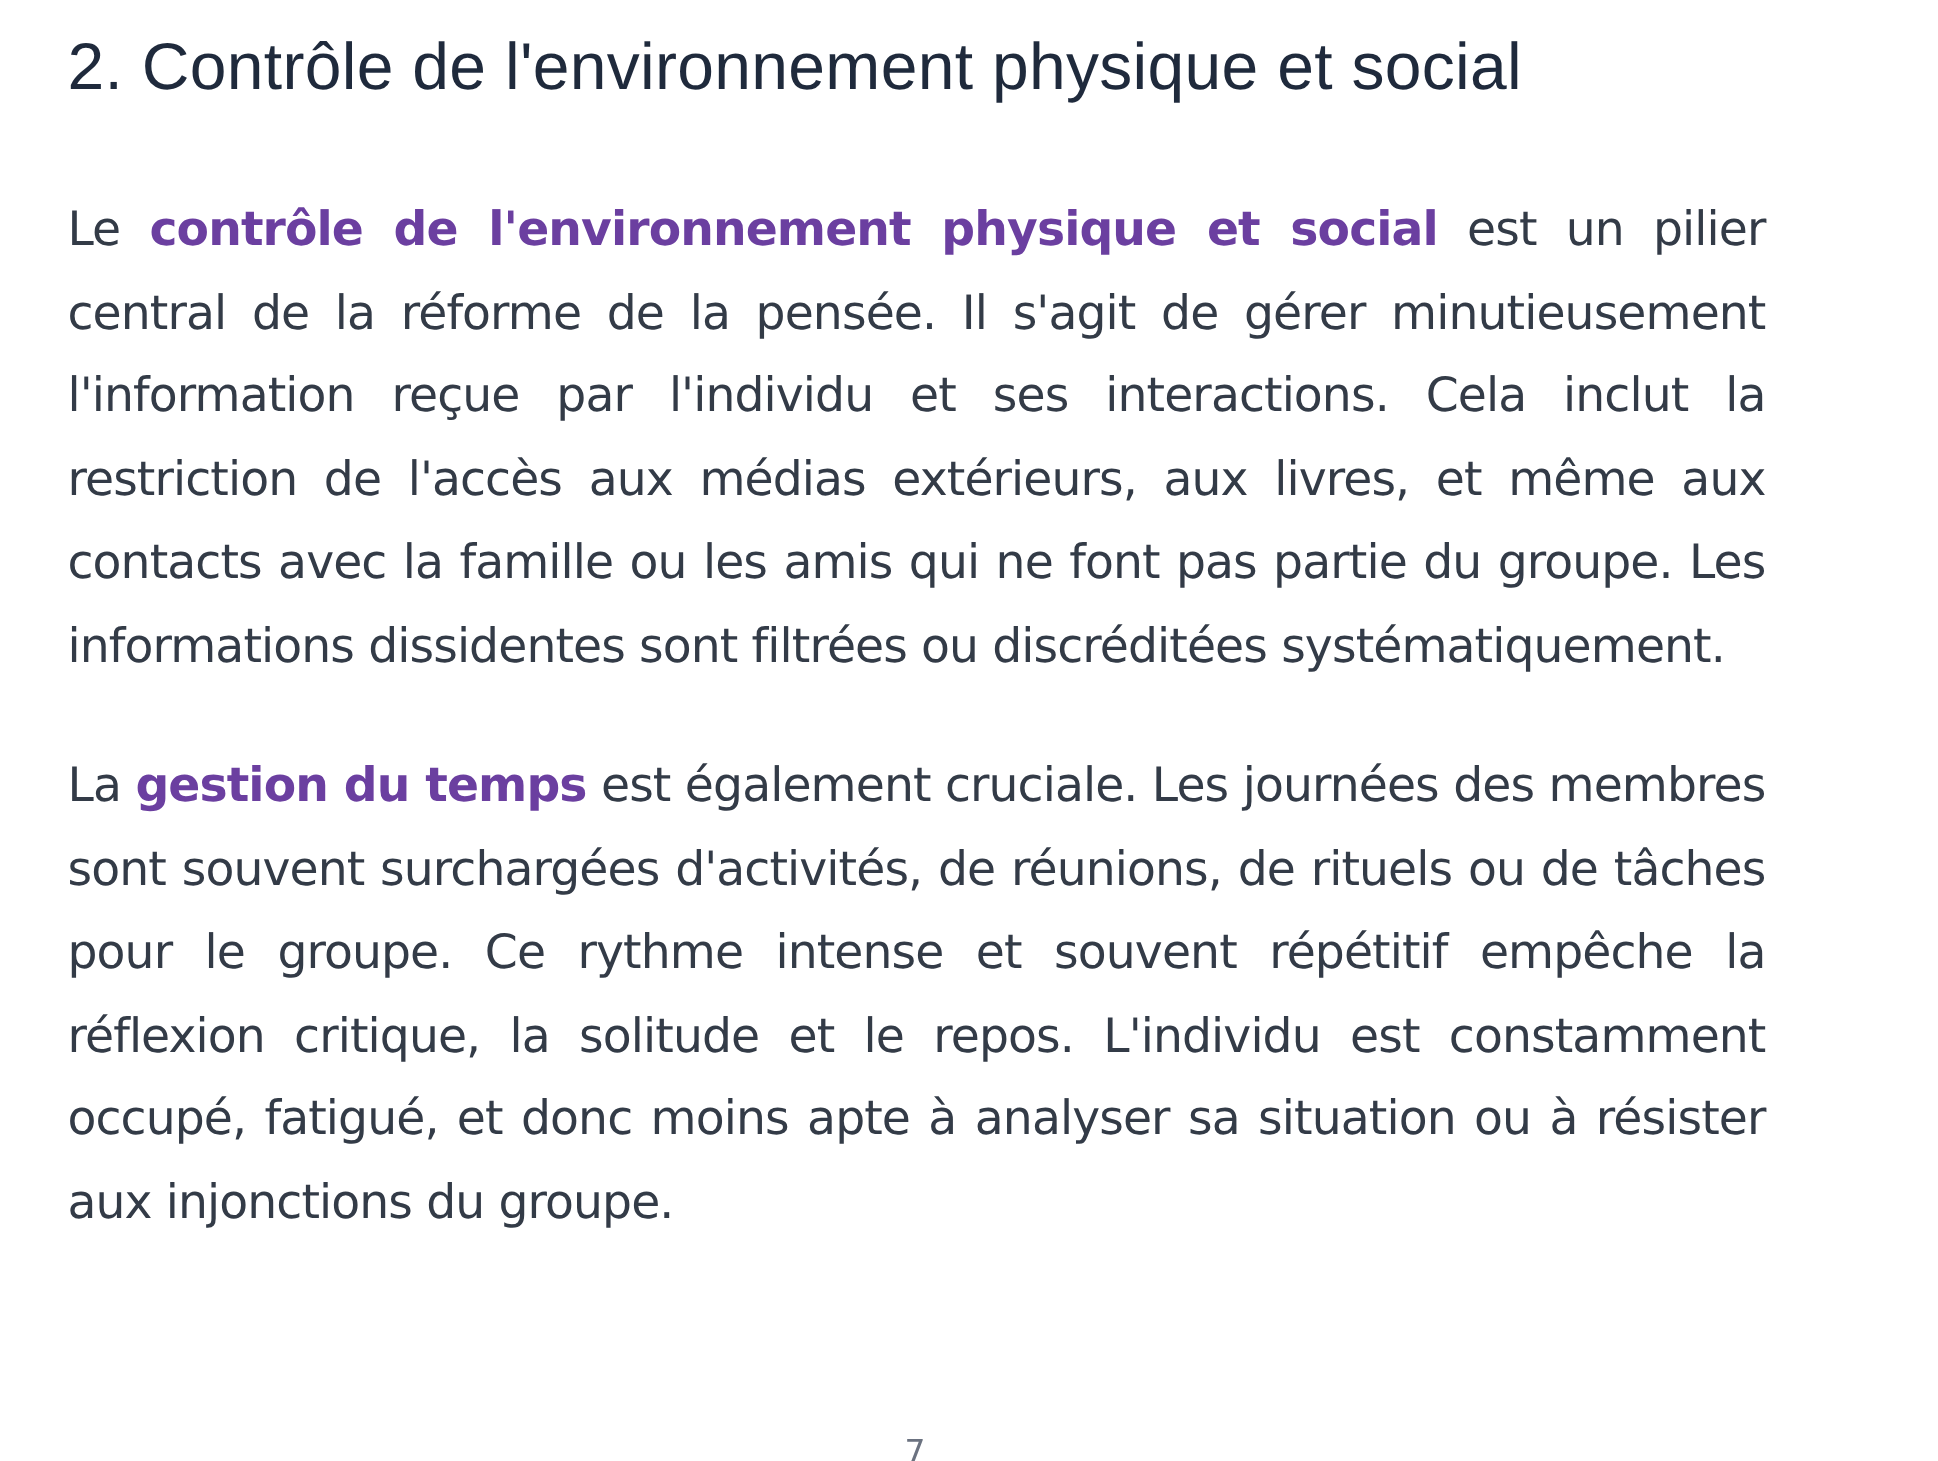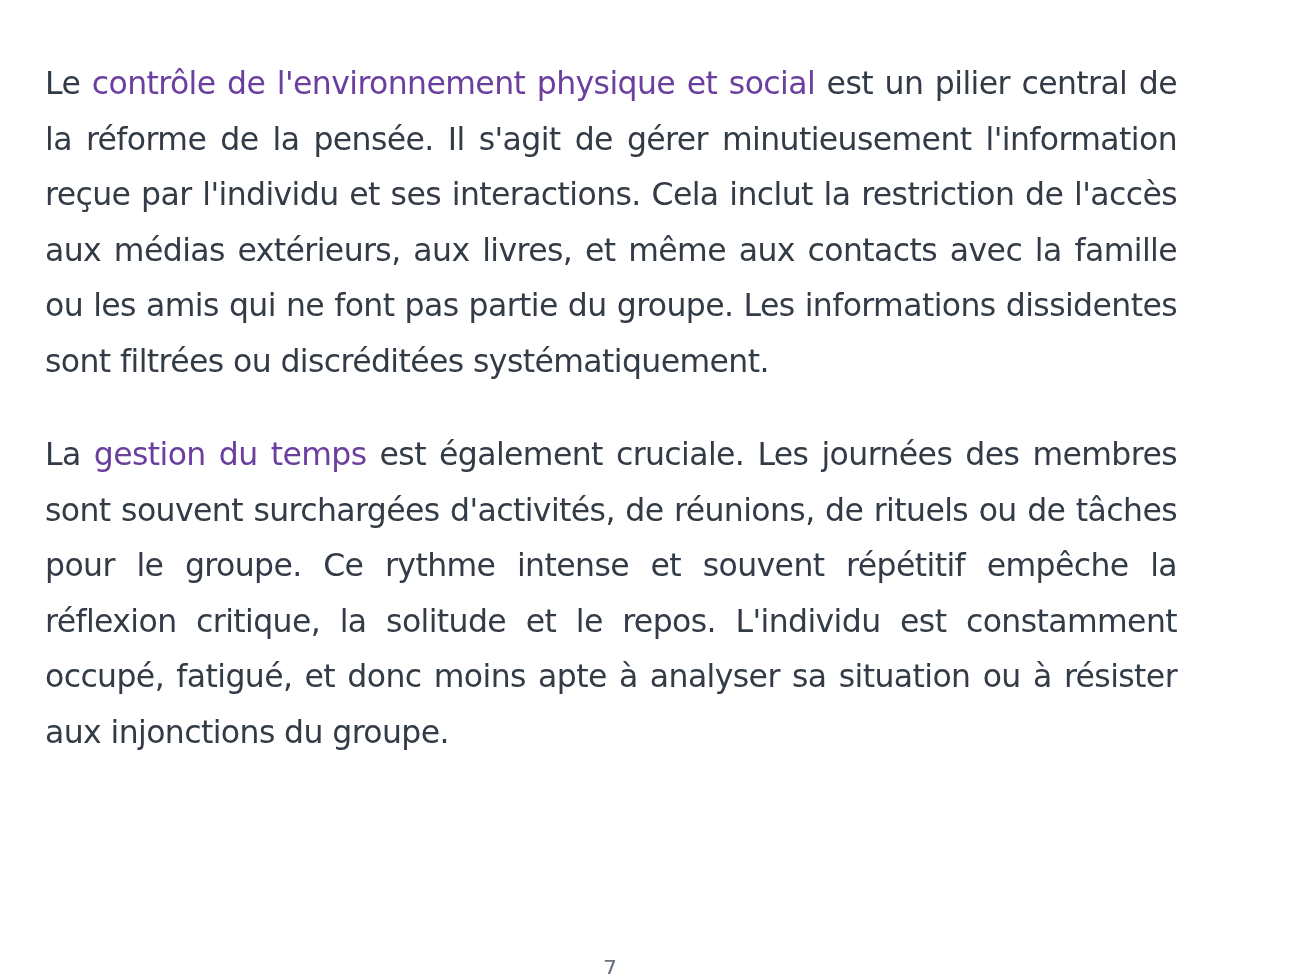--- a/index.html
+++ b/index.html
@@ -35,35 +35,36 @@
       color: #333b47;
       text-align: justify;
       margin: 0;
       letter-spacing: -0.6px;
       word-spacing: 0px;
     }
     p.first { margin-top: 56px; }
     p.second { margin-top: 38px; }
     strong {
       color: #6b3fa0;
-      font-weight: normal;
+      font-weight: bold;
     }
     .page-number {
       position: absolute;
       left: 603px;
       top: 958px;
       font-family: "DejaVu Sans", sans-serif;
       font-size: 22px;
       color: #6b7280;
       line-height: 22px;
     }
   </style>
 </head>
 <body>
 
 <div class="page">
+  <h2>2. Contrôle de l'environnement physique et social</h2>
 
   <p class="first"><span>Le </span><strong>contrôle de l'environnement physique et social</strong><span> est un pilier central de la réforme de la pensée. Il s'agit de gérer minutieusement l'information reçue par l'individu et ses interactions. Cela inclut la restriction de l'accès aux médias extérieurs, aux livres, et même aux contacts avec la famille ou les amis qui ne font pas partie du groupe. Les informations dissidentes sont filtrées ou discréditées systématiquement.</span></p>
 
   <p class="second"><span>La </span><strong>gestion du temps</strong><span> est également cruciale. Les journées des membres sont souvent surchargées d'activités, de réunions, de rituels ou de tâches pour le groupe. Ce rythme intense et souvent répétitif empêche la réflexion critique, la solitude et le repos. L'individu est constamment occupé, fatigué, et donc moins apte à analyser sa situation ou à résister aux injonctions du groupe.</span></p>
 </div>
 
 <div class="page-number">7</div>
 
 </body></html>

